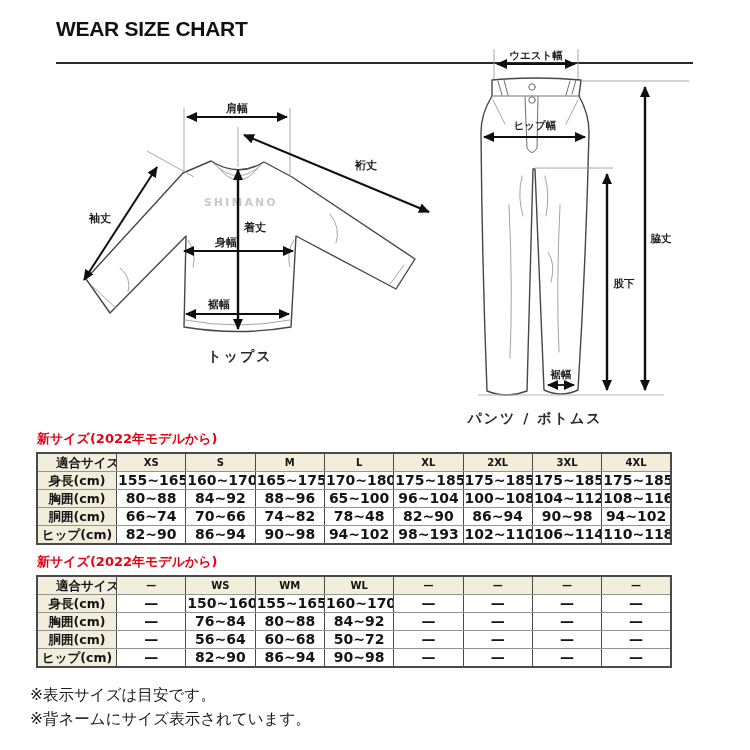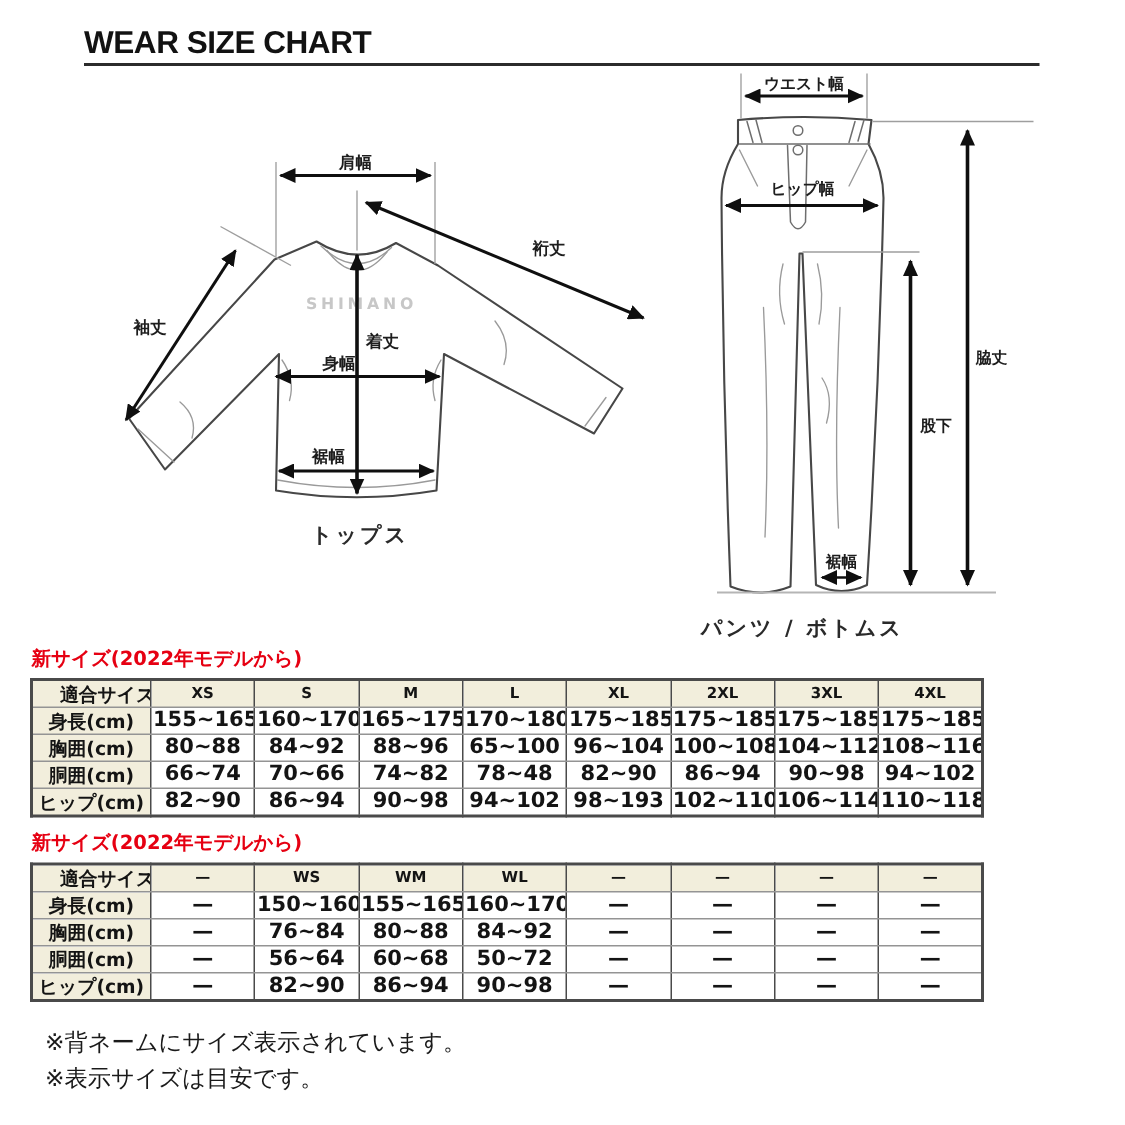--- a/index.html
+++ b/index.html
@@ -8,41 +8,41 @@
     --border-dark:#4a4a4a;
     --border-light:#949494;
   }
   html,body{margin:0;padding:0;background:#fff;}
   .page{
     position:relative;width:750px;height:750px;background:#fff;overflow:hidden;
     font-family:"DejaVu Sans","Liberation Sans",sans-serif;color:#141414;
   }
   .header{
     position:absolute;left:56px;top:17px;right:57px;
-    border-bottom:2px solid #2b2b2b;padding-bottom:1px;
+    border-bottom:2px solid #2b2b2b;padding-bottom:21px;
   }
   .header h1{
     margin:0;font-family:"Liberation Sans","DejaVu Sans",sans-serif;
     font-size:21px;font-weight:bold;letter-spacing:-0.3px;color:#121212;
   }
   .diagram-svg{position:absolute;left:0;top:40px;}
   .dlabel{font-size:11px;font-weight:bold;fill:#1d1d1d;}
   .dlabel-s{font-size:10.5px;font-weight:bold;fill:#1d1d1d;}
   .caption{font-size:14px;font-weight:bold;fill:#2a2a2a;letter-spacing:2px;}
   .brand{font-size:10.5px;font-weight:bold;fill:#c7c7c7;letter-spacing:2.5px;}
   .outline{fill:#ffffff;stroke:#474747;stroke-width:1.4;stroke-linejoin:round;stroke-linecap:round;}
   .detail{fill:none;stroke:#9a9a9a;stroke-width:0.9;stroke-linecap:round;}
   .detail2{fill:none;stroke:#6e6e6e;stroke-width:1;stroke-linecap:round;}
   .guide{stroke:#9e9e9e;stroke-width:0.9;}
   .baseline{stroke:#b5b5b5;stroke-width:1.2;}
   .arrow{stroke:#0f0f0f;stroke-width:2;fill:none;}
   .arrow-thick{stroke:#0f0f0f;stroke-width:2.4;fill:none;}
   .arrow-thin{stroke:#0f0f0f;stroke-width:1.8;fill:none;}
 
-  .table-block{position:absolute;left:20px;width:636px;}
+  .table-block{position:absolute;left:36px;width:636px;}
   #table-block-1{top:430px;}
   #table-block-2{top:553px;}
   .table-title{
     margin:0 0 4px 1px;font-size:13px;font-weight:bold;color:var(--accent-red,#e60012);
   }
   table.size-table{
     width:636px;border-collapse:collapse;table-layout:fixed;
     border:2px solid var(--border-dark,#4a4a4a);background:#fff;
   }
   table.size-table th,table.size-table td{
@@ -284,17 +284,17 @@
             <td>—</td>
             <td>—</td>
             <td>—</td>
             <td>—</td>
           </tr>
         </tbody>
       </table>
   </section>
 
   <div class="notes">
+    <div>※表示サイズは目安です。</div>
     <div>※背ネームにサイズ表示されています。</div>
-    <div>※表示サイズは目安です。</div>
   </div>
 
 </div>
 
 </body></html>

